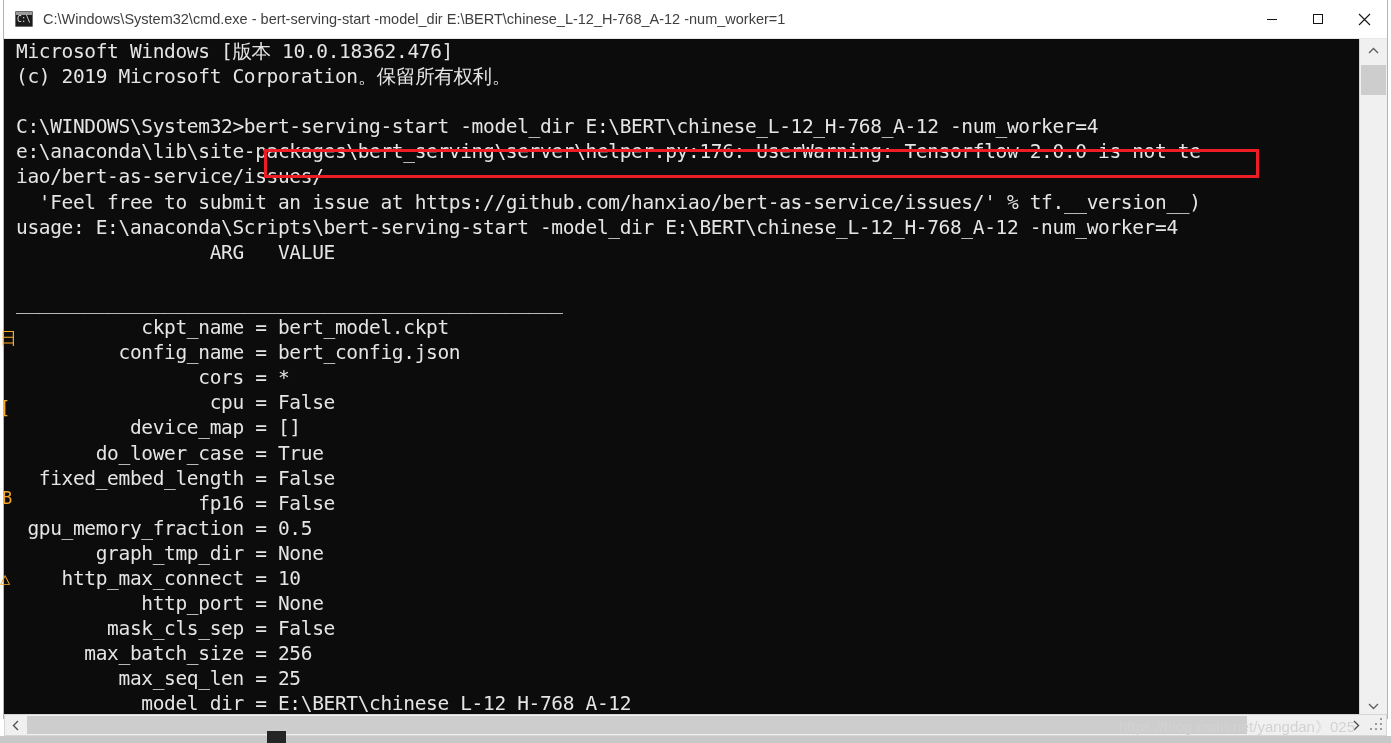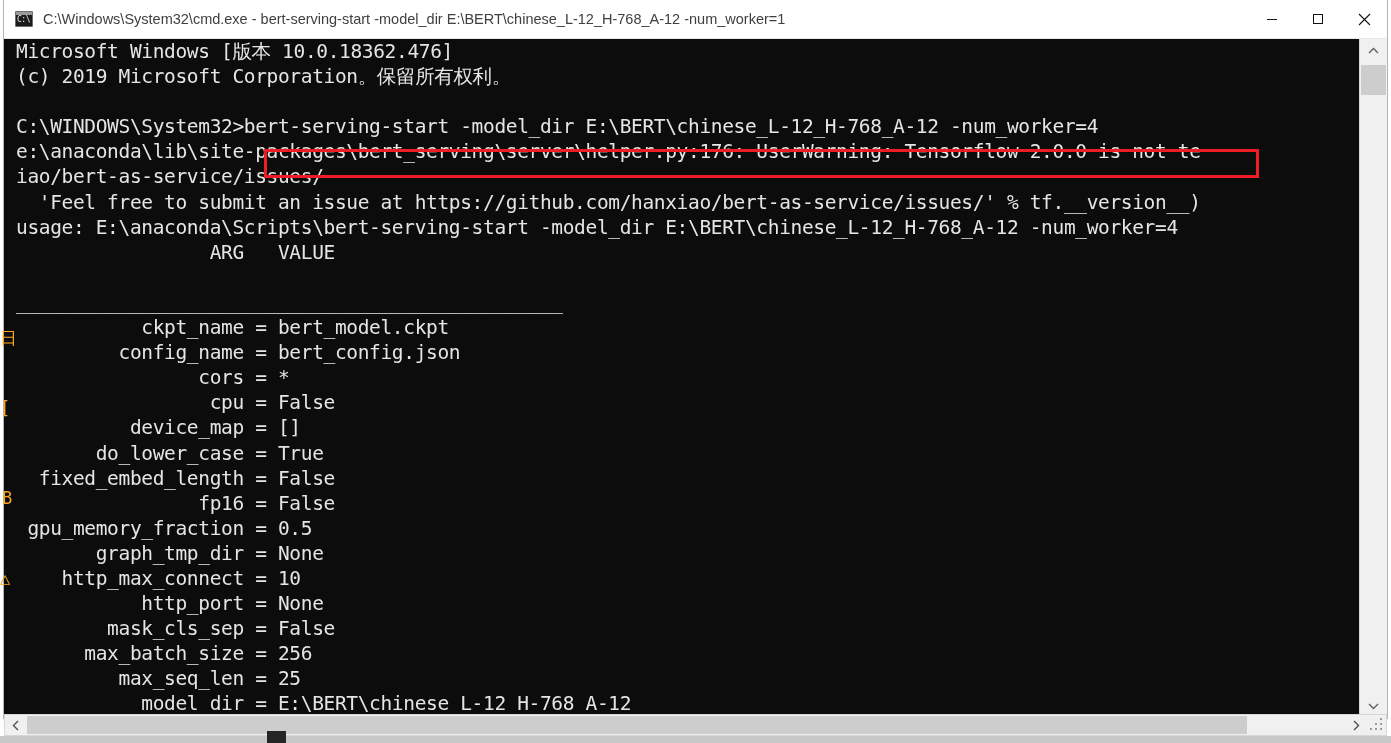--- a/index.html
+++ b/index.html
@@ -310,20 +310,21 @@
     <div id="resize-grip">
         <i style="left: 10px; top: 0px;"></i>
         <i style="left: 5px; top: 5px;"></i>
         <i style="left: 10px; top: 5px;"></i>
         <i style="left: 0px; top: 10px;"></i>
         <i style="left: 5px; top: 10px;"></i>
         <i style="left: 10px; top: 10px;"></i>
       </div>
   </div>
 
+  <div id="watermark">https://blog.csdn.net/yangdan》025</div>
 
   <div id="taskbar"></div>
   <div id="taskbar-item"></div>
 <div class="bg-artifact" style="left: 0px; top: 330px;">日</div>
     <div class="bg-artifact" style="left: 0px; top: 400px;">[</div>
     <div class="bg-artifact" style="left: 2px; top: 490px;">B</div>
     <div class="bg-artifact" style="left: 0px; top: 570px;">△</div>
   </div>
 
 </body></html>

